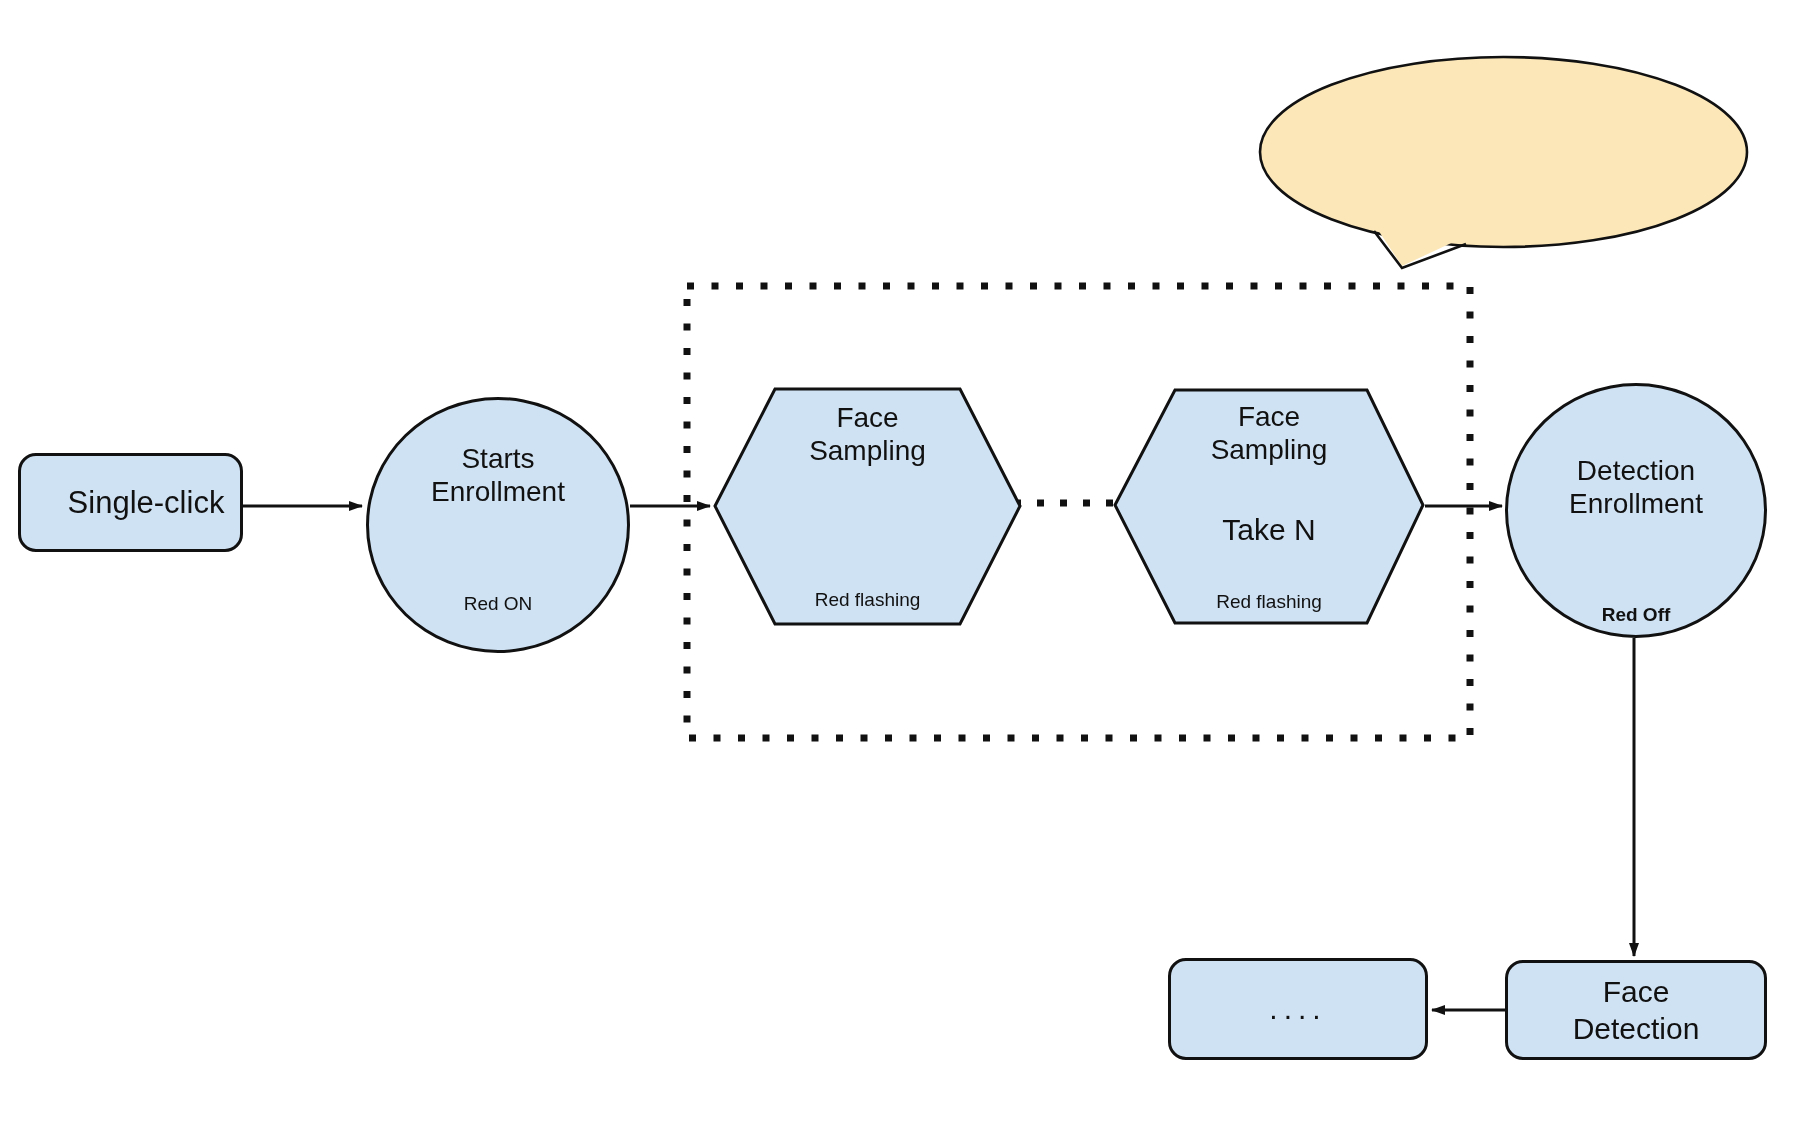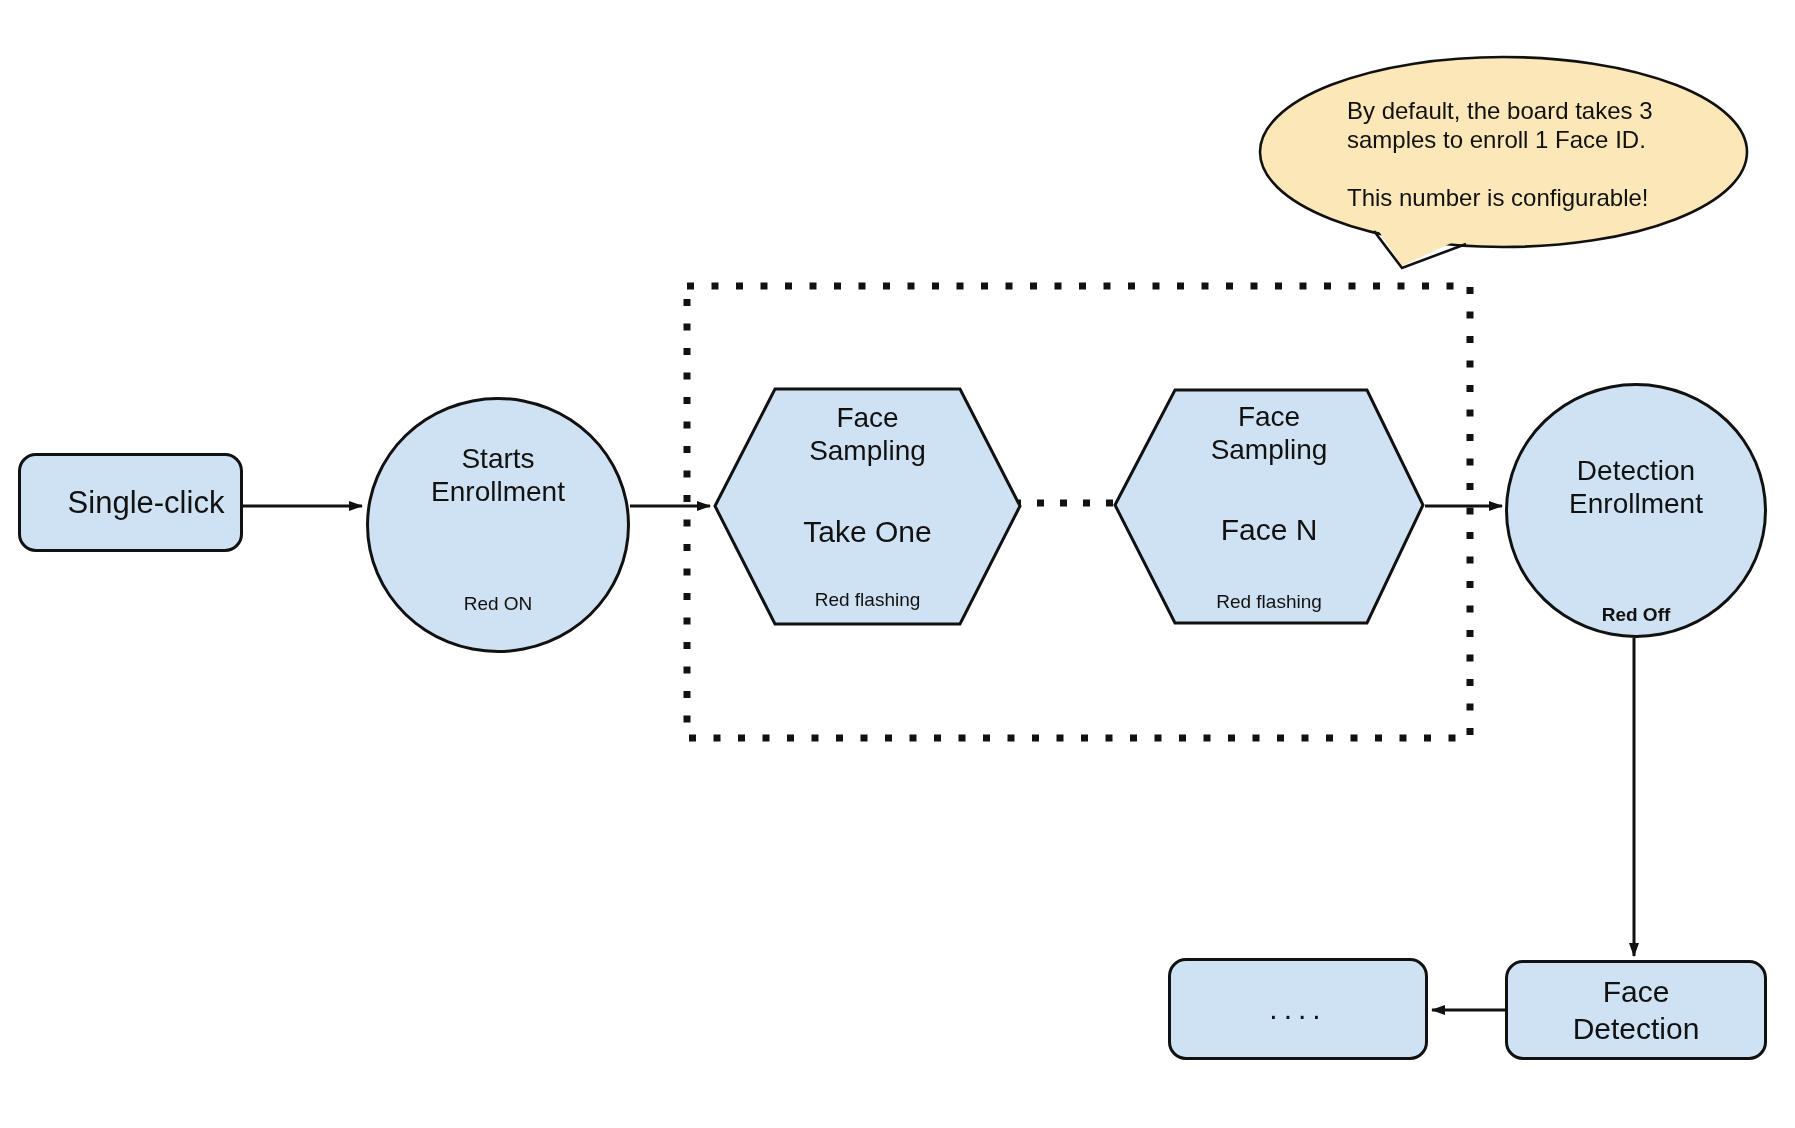--- a/index.html
+++ b/index.html
@@ -93,44 +93,39 @@
 
   <div class="node circle" style="left:366px; top:397px; width:264px; height:256px;">
     <div class="abs title-lg" style="top:42px;">Starts
 Enrollment</div>
     <div class="abs status-sm" style="top:193px;">Red ON</div>
   </div>
 
   <div class="overlay" style="left:715px; top:389px; width:305px; height:235px;">
     <div class="abs title-lg" style="top:12px;">Face
 Sampling</div>
-    <div class="abs step-lg" style="top:126px;">Take One</div>
     <div class="abs status-sm" style="top:200px;">Red flashing</div>
   </div>
 
   <div class="overlay" style="left:1115px; top:390px; width:308px; height:233px;">
     <div class="abs title-lg" style="top:10px;">Face
 Sampling</div>
-    <div class="abs step-lg" style="top:123px;">Face N</div>
+    <div class="abs step-lg" style="top:123px;">Take N</div>
     <div class="abs status-sm" style="top:201px;">Red flashing</div>
   </div>
 
   <div class="node circle" style="left:1505px; top:383px; width:262px; height:255px;">
     <div class="abs title-lg" style="top:68px;">Detection
 Enrollment</div>
     <div class="abs status-sm" style="top:218px;font-weight:bold;">Red Off</div>
   </div>
 
   <div class="node rounded" style="left:1505px; top:960px; width:262px; height:100px;">
     <span class="label-2ln">Face
 Detection</span>
   </div>
 
   <div class="node rounded" style="left:1168px; top:958px; width:260px; height:102px;">
     <span class="dots-label">....</span>
   </div>
 
-  <div class="callout-text">By default, the board takes 3
-samples to enroll 1 Face ID.
-
-This number is configurable!</div>
 
 </div>
 
 </body></html>

